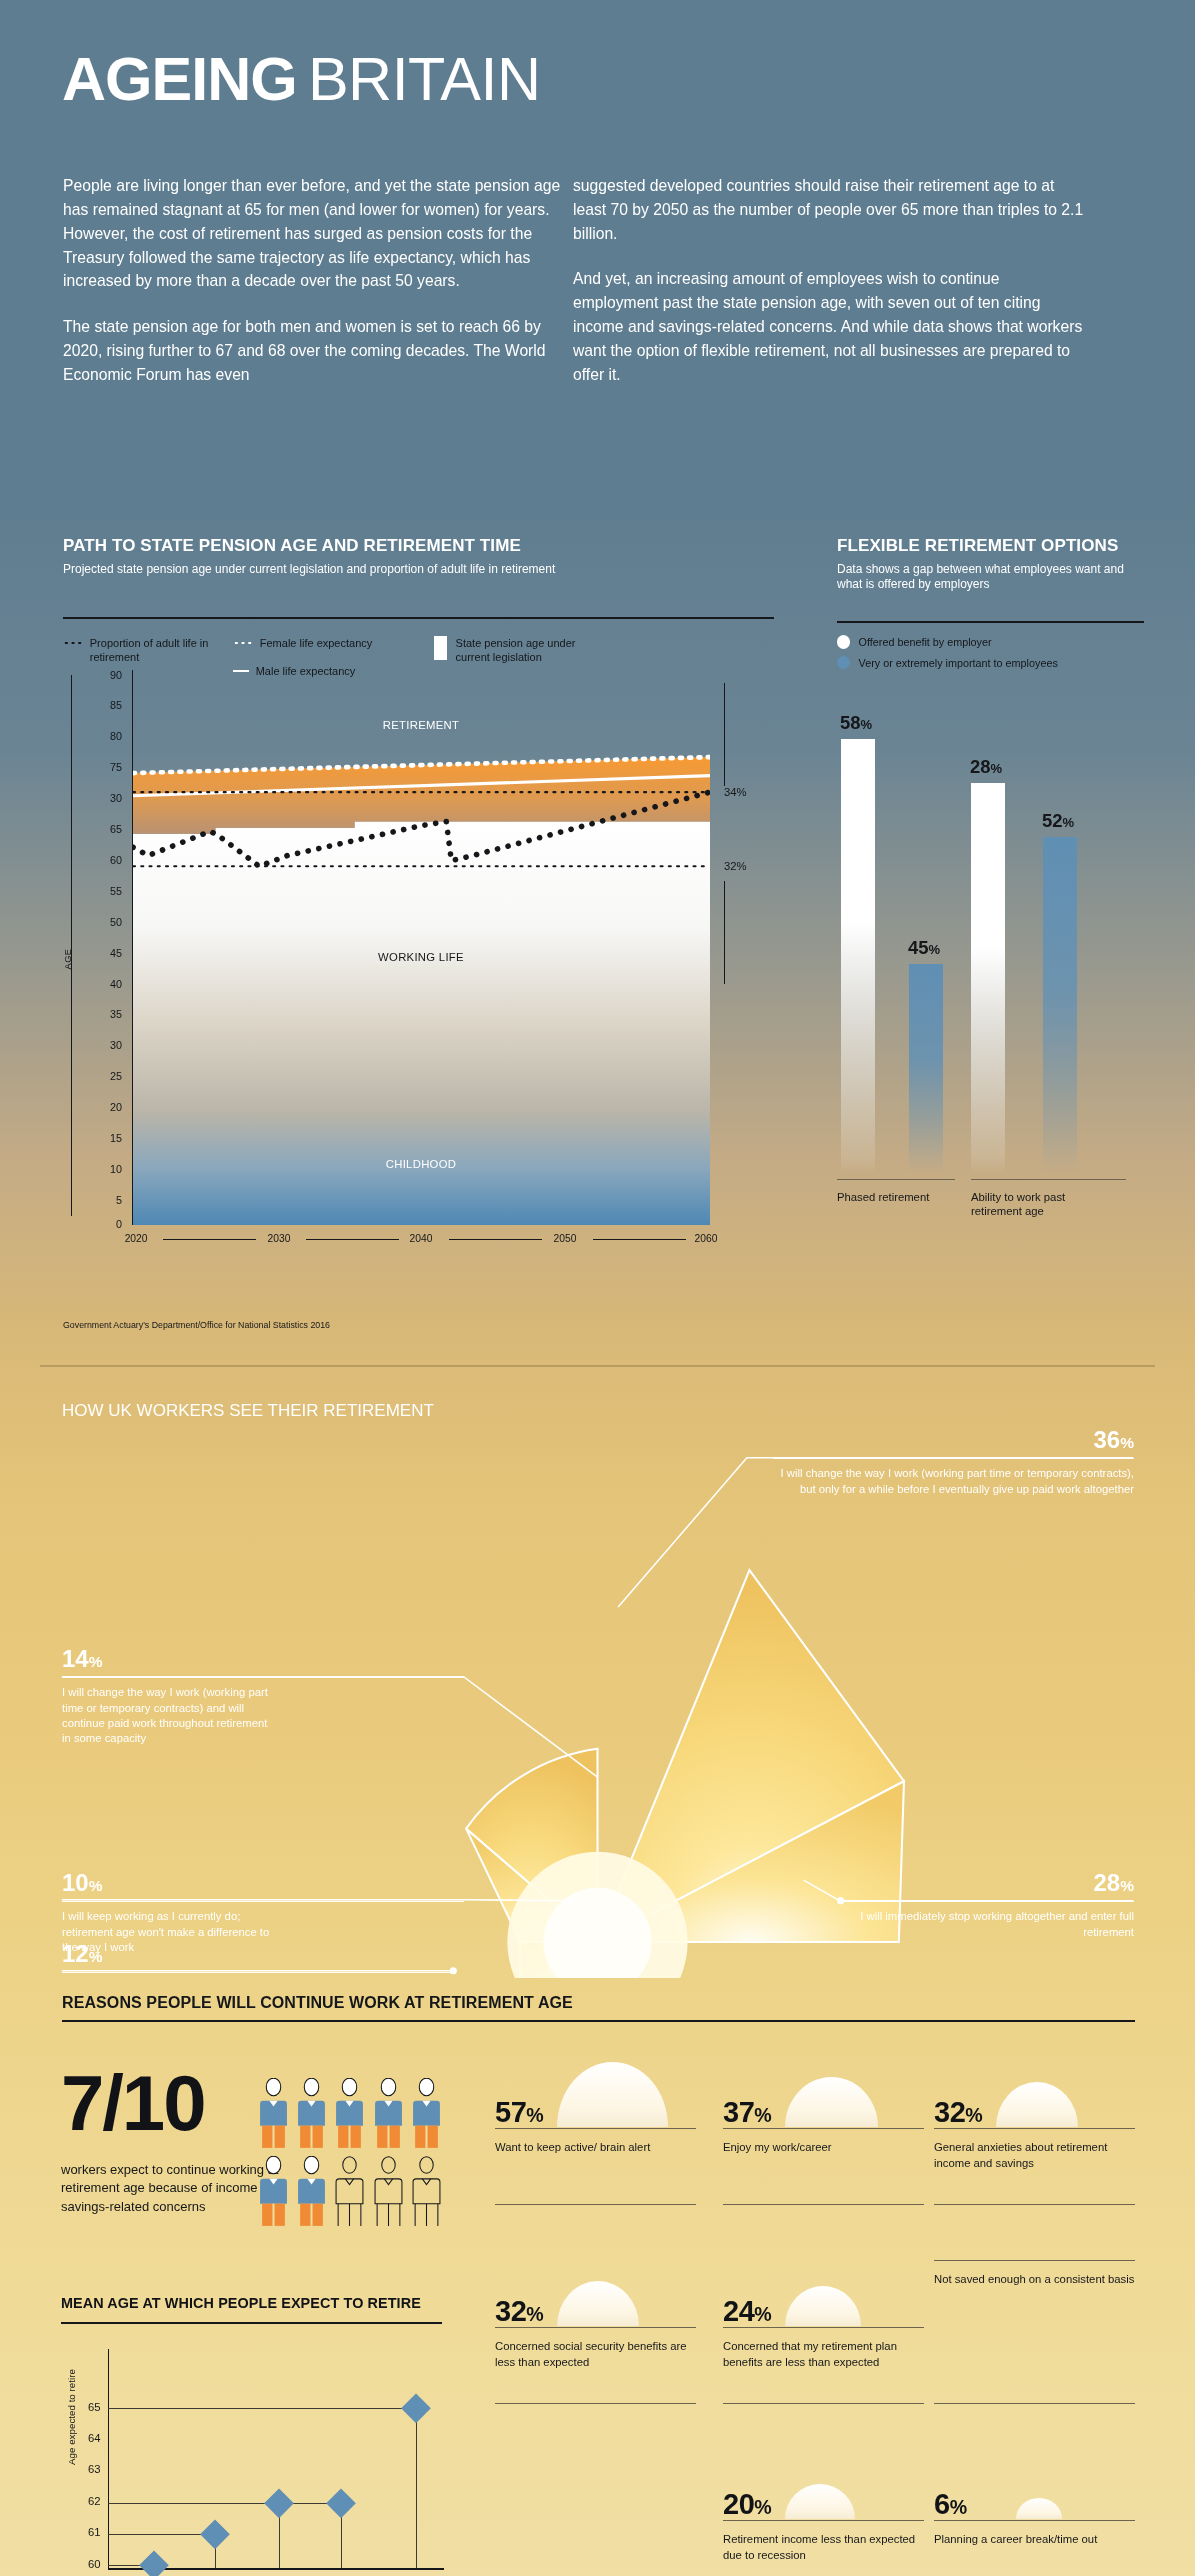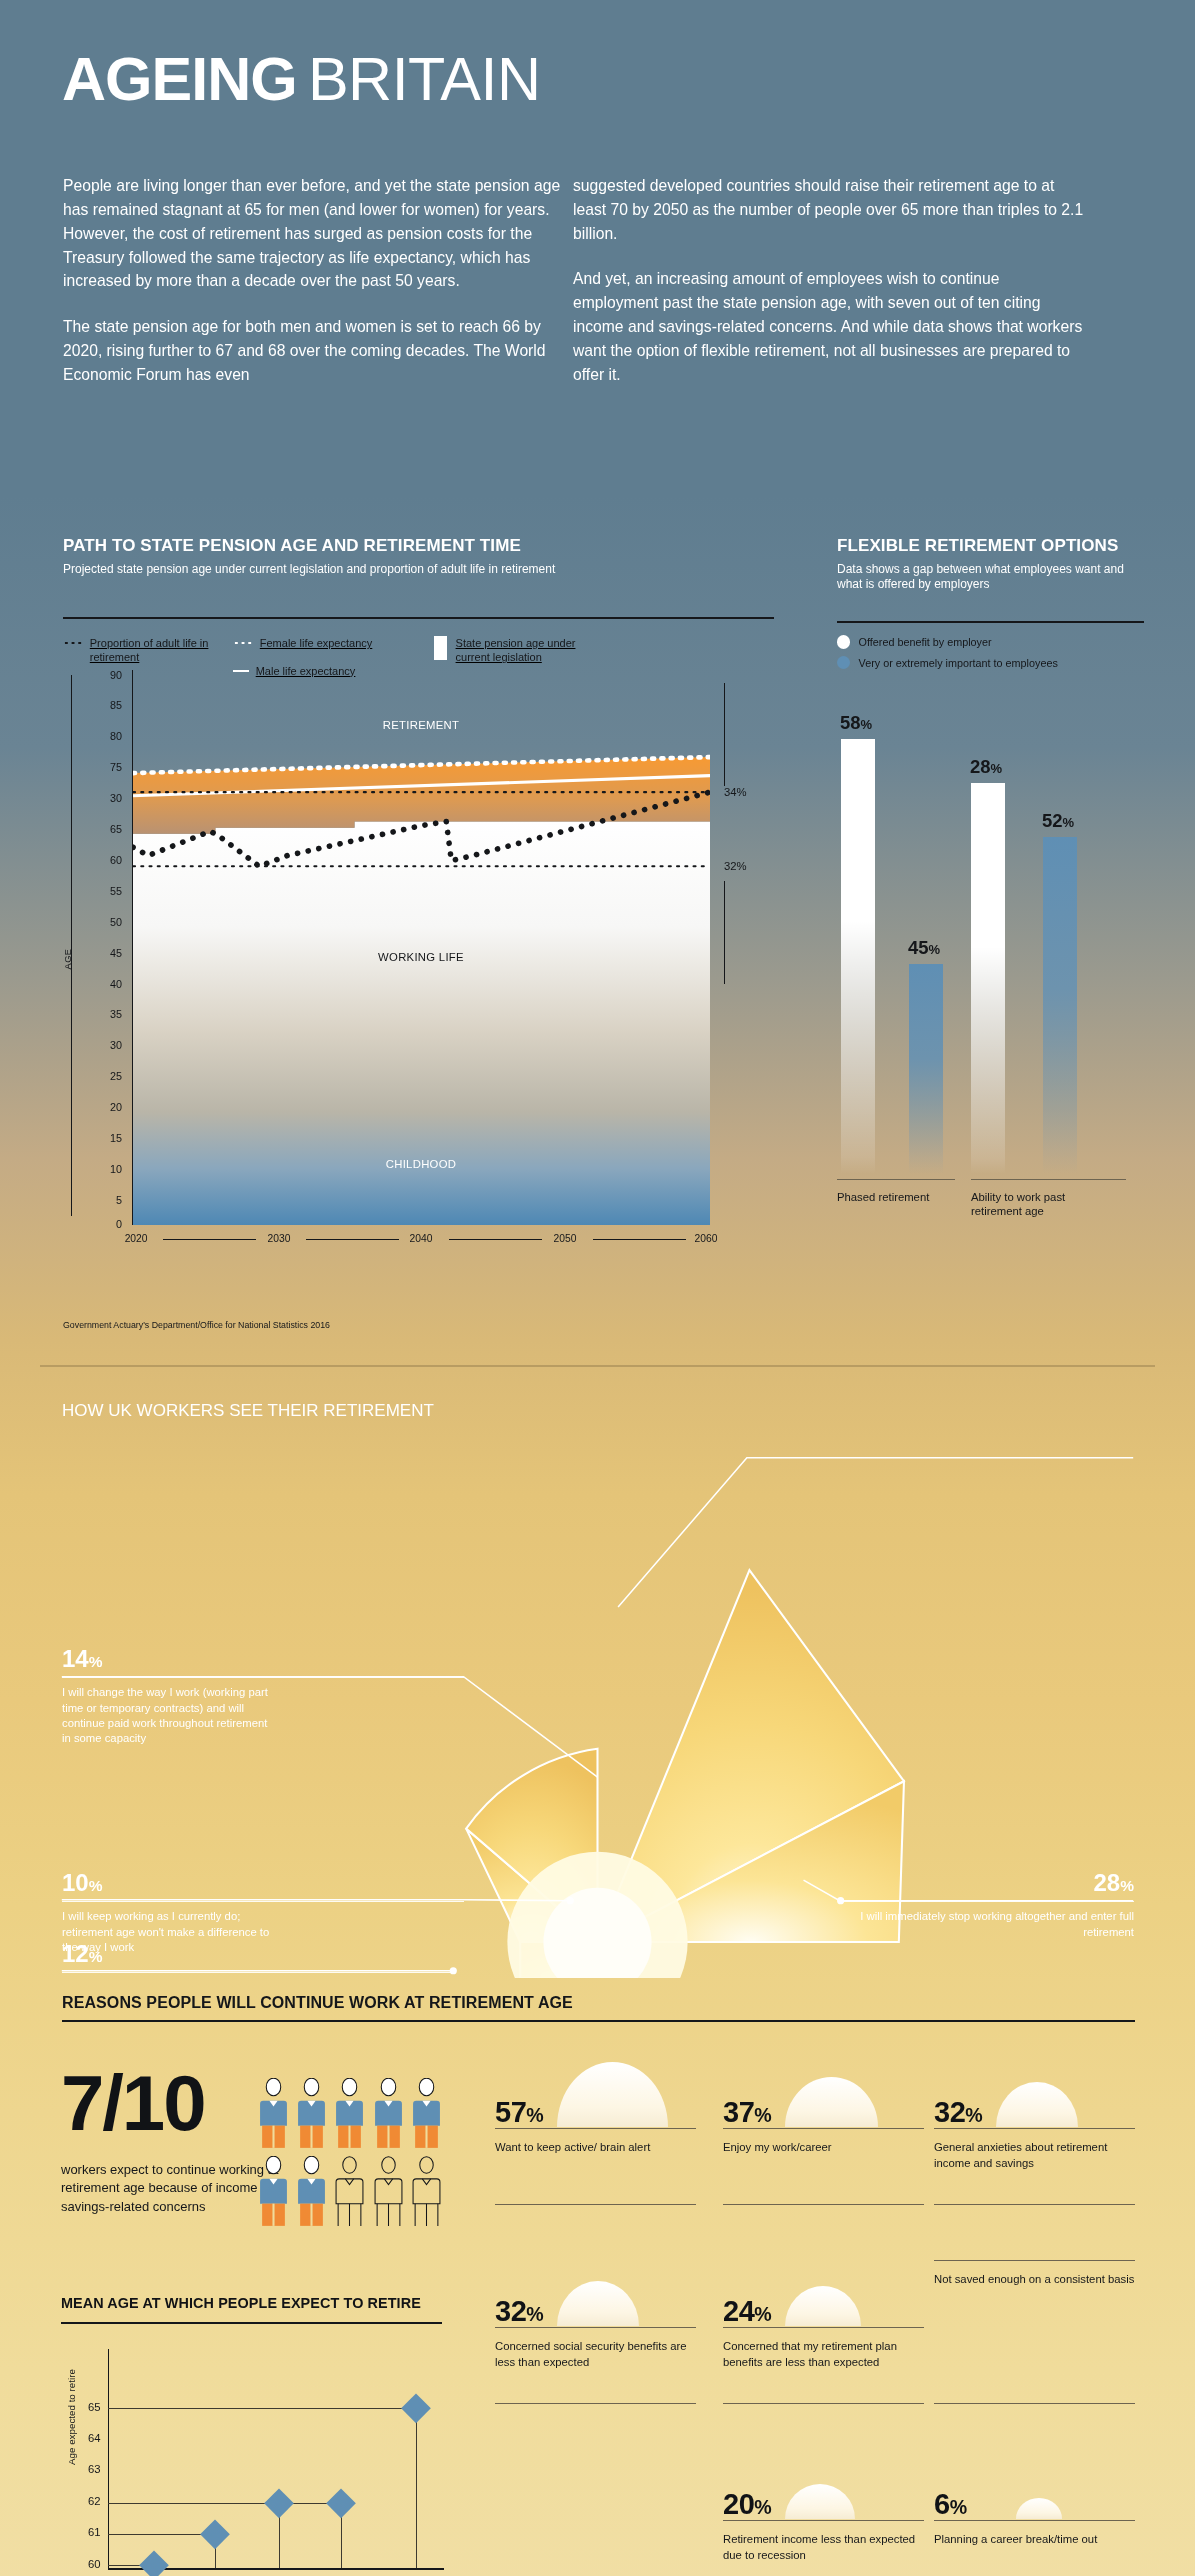--- a/index.html
+++ b/index.html
@@ -48,21 +48,21 @@
   .intro-col p + p { margin-top:21.6px; }
 
   
   .sec-title { font-size:17px; font-weight:800; color:#ffffff; letter-spacing:0.1px; line-height:1.18; }
   .sec-sub   { font-size:12px; font-weight:300; color:#ffffff; line-height:1.3; margin-top:5.7px; }
   .rule-black { height:2.1px; background:#15171a; width:100%; }
 
   #sec-path { position:absolute; left:63px; top:536px; width:711px; }
   #sec-path .rule-black { margin-top:40px; }
 
-  .legend-row { display:flex; margin-top:16.5px;text-decoration:underline; }
+  .legend-row { display:flex; margin-top:16.5px; }
   .leg { display:flex; align-items:flex-start; }
   .leg .lbl { font-size:11px; color:#15171a; line-height:1.32; font-weight:400; }
   .dots-mark { width:19.6px; height:4.1px; margin-top:4.6px; margin-right:7.2px; flex:0 0 auto;
     background-image: radial-gradient(circle, #15171a 1.3px, transparent 1.4px);
     background-size: 6.7px 4.1px; background-repeat:repeat-x; }
   .dots-mark.white { background-image: radial-gradient(circle, #ffffff 1.3px, transparent 1.4px); }
   .line-mark { width:15.5px; height:2.1px; background:#ffffff; margin-top:6.2px; margin-right:7.2px; flex:0 0 auto; }
   .sw-mark { width:13.4px; height:24px; background:#ffffff; margin-right:8.2px; flex:0 0 auto; }
 
   
@@ -386,20 +386,25 @@
       <div class="cal-rule" style="width:402px"></div>
       <div class="cal-txt" style="width:216px">I will keep working as I currently do; retirement age won't make a difference to the way I work</div>
     </div>
 
     <div class="rose-cal" style="left:62px; top:577px; width:309px;">
       <div class="pc-big"><span>12</span><span class="sm">%</span></div>
       <div class="cal-rule" style="width:392px"></div>
 
     </div>
 
+    <div class="rose-cal right" style="left:773px; top:63px; width:361px;">
+      <div class="pc-big"><span>36</span><span class="sm">%</span></div>
+      <div class="cal-rule" style="width:361px"></div>
+      <div class="cal-txt" style="width:361px">I will change the way I work (working part time or temporary contracts), but only for a while before I eventually give up paid work altogether</div>
+    </div>
 
     <div class="rose-cal right" style="left:840px; top:506px; width:294px;">
       <div class="pc-big"><span>28</span><span class="sm">%</span></div>
       <div class="cal-rule" style="width:294px"></div>
       <div class="cal-txt" style="width:294px">I will immediately stop working altogether and enter full retirement</div>
     </div>
   </div>
 
   <div id="sec-reasons">
     <div id="reasons-head">REASONS PEOPLE WILL CONTINUE WORK AT RETIREMENT AGE</div>

